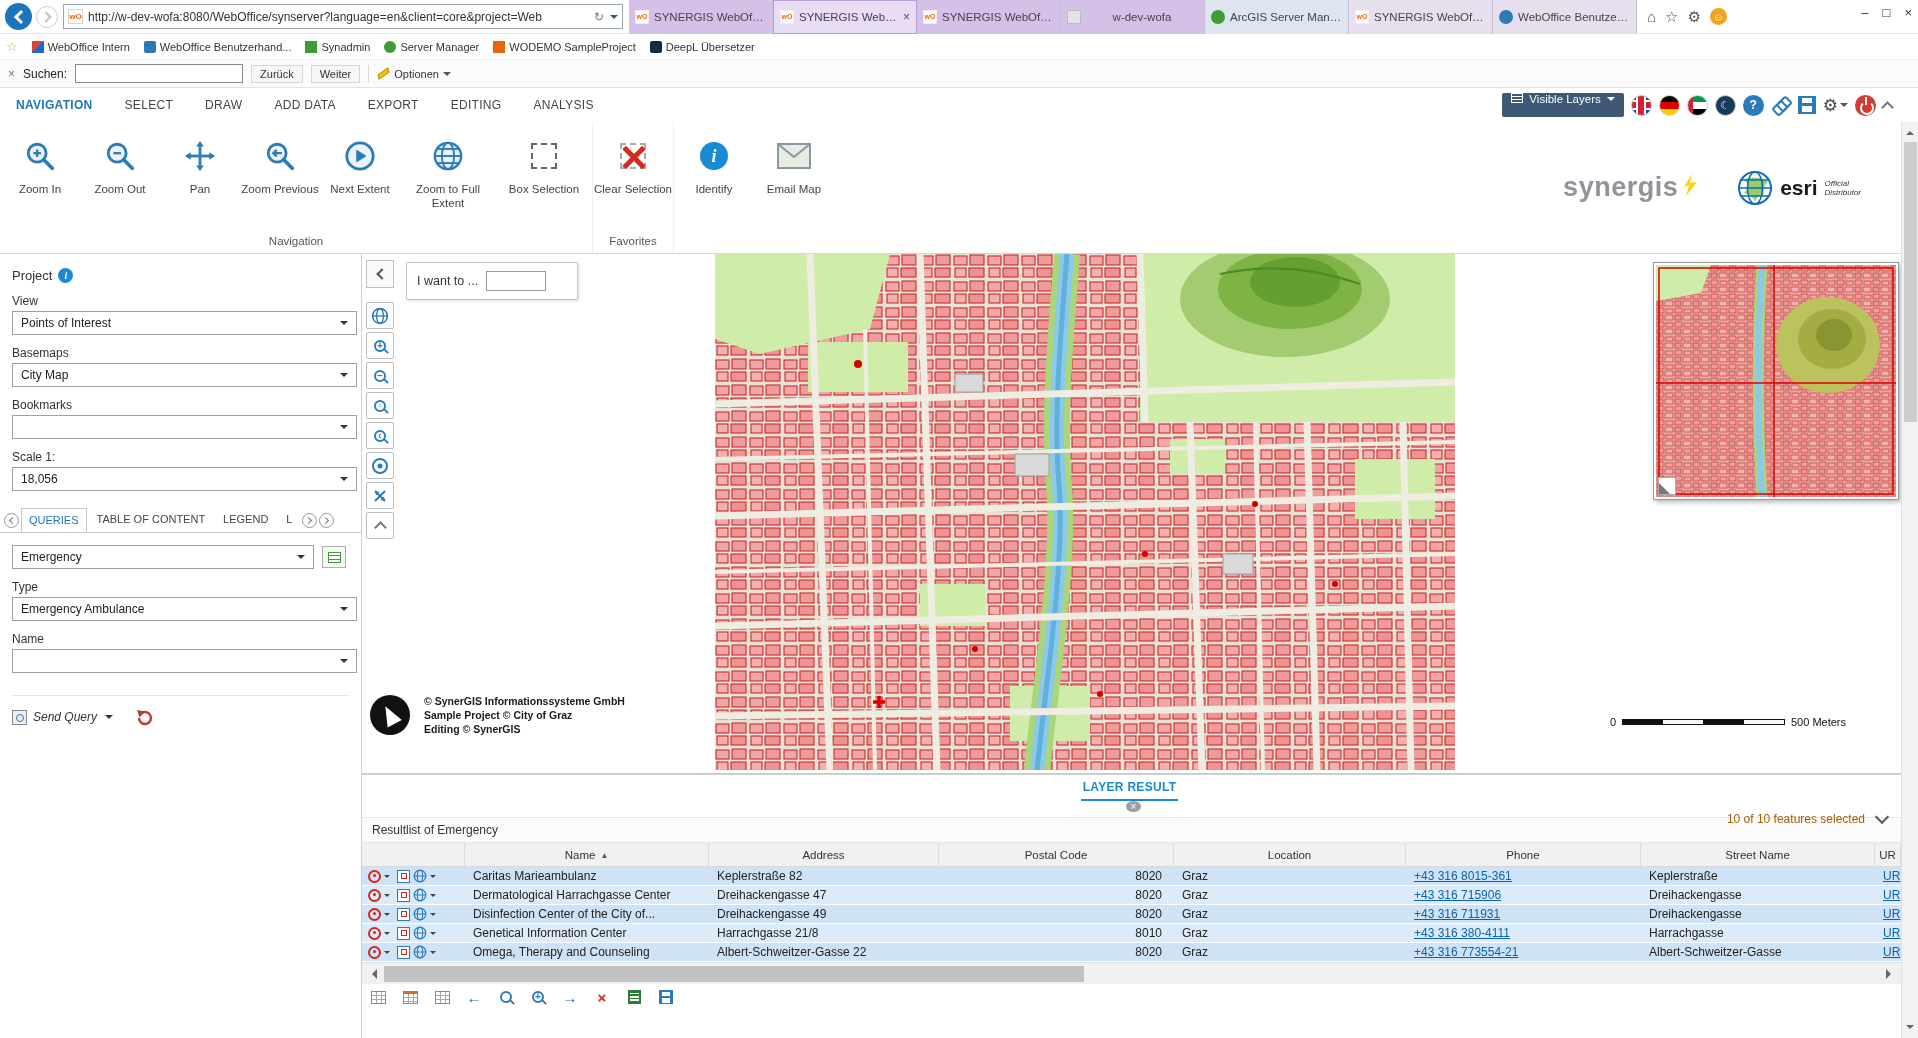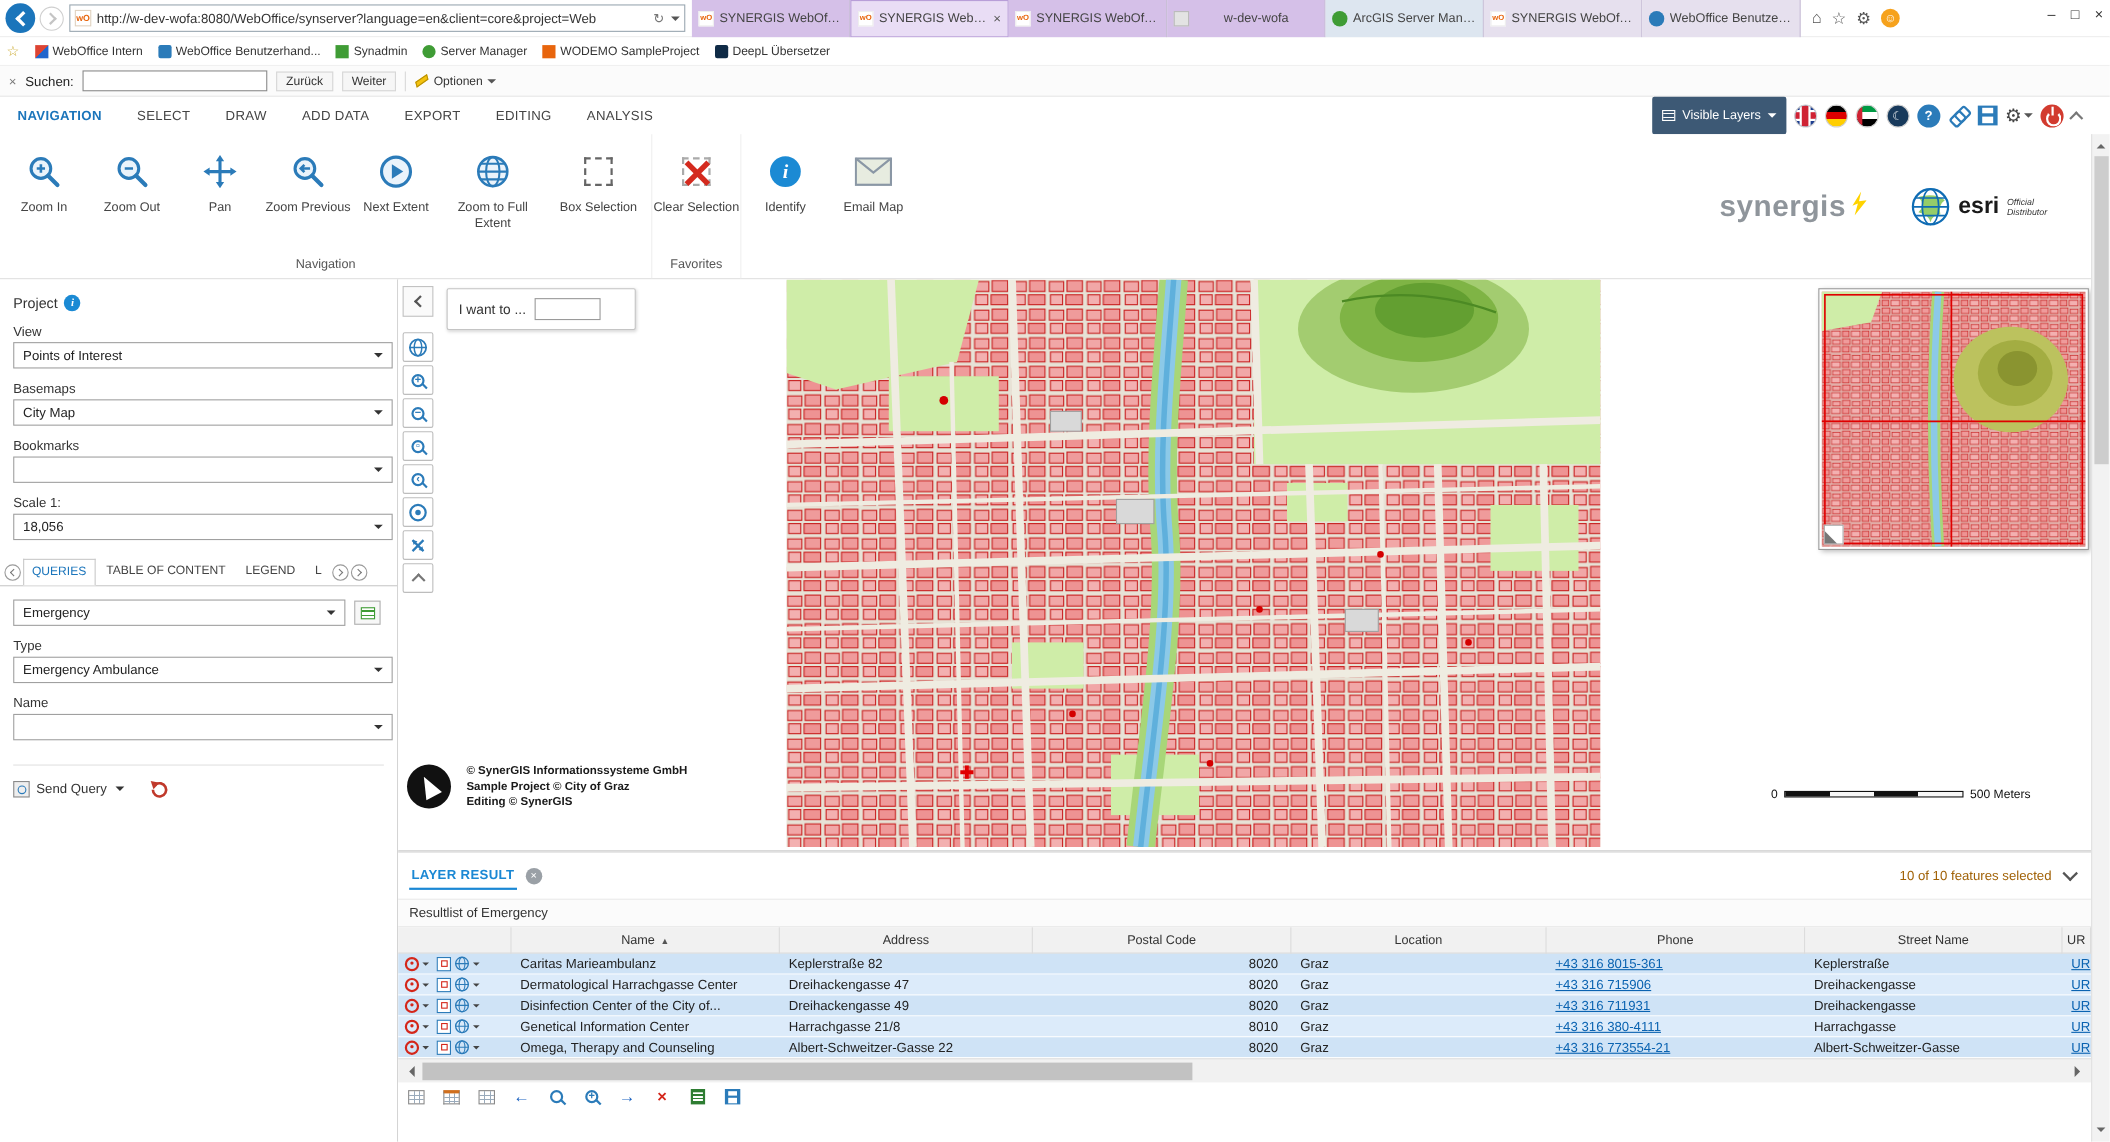--- a/index.html
+++ b/index.html
@@ -54,21 +54,21 @@
   .fbsep { width:1px; height:18px; background:#d9d9d9; }
   .penicon { width:13px; height:5px; background:#f4c20d; transform:rotate(-35deg) skewX(-20deg); border:1px solid #b78f05; }
   .fbopt { display:flex; align-items:center; gap:4px; font-size:11px; color:#333; }
 
   
   .ribbontabs { position:absolute; top:88px; left:0; right:0; height:34px; background:#fff; display:flex; align-items:center; }
   .rtabset { display:flex; gap:0; align-items:center; }
   .rtab { padding:9px 16px; font-size:12px; color:#444; letter-spacing:.3px; }
   .rtab.active { color:#1b75bb; font-weight:bold; }
   .rright { margin-left:auto; display:flex; align-items:center; gap:7px; padding-right:26px; }
-  .vlbtn { height:34px; background:#3d5975; color:#fff; display:flex; align-items:center; gap:6px; padding:0 9px; border-radius:2px; font-size:11.5px; }
+  .vlbtn { height:24px; background:#3d5975; color:#fff; display:flex; gap:6px; padding:0 9px; border-radius:2px; font-size:11.5px; }
   .vlico { width:12px; height:10px; border:1px solid #fff; background:linear-gradient(#3d5975 0 2px,#fff 2px 3px,#3d5975 3px 5px,#fff 5px 6px,#3d5975 6px); }
   .wcaret { width:0;height:0;border:4px solid transparent;border-top-color:#fff;margin-top:4px; }
   .flag { width:21px; height:21px; border-radius:50%; overflow:hidden; position:relative; border:1px solid #d0d0d0; flex:none; }
   .uk { background:#1e3f8f; }
   .uk::before { content:""; position:absolute; left:0; right:0; top:calc(50% - 3px); height:6px; background:#cf2233; box-shadow:0 -2px 0 #fff,0 2px 0 #fff; }
   .uk::after { content:""; position:absolute; top:0; bottom:0; left:calc(50% - 3px); width:6px; background:#cf2233; box-shadow:-2px 0 0 #fff,2px 0 0 #fff; }
   .de { background:linear-gradient(#000 33%,#d00 33% 66%,#ffce00 66%); }
   .ae { background:linear-gradient(#009a44 33%,#fff 33% 66%,#000 66%); }
   .ae::before { content:""; position:absolute; left:0; top:0; bottom:0; width:30%; background:#cf2233; }
   .navy { background:#183a5c; color:#fff; display:flex; align-items:center; justify-content:center; font-size:11px; }
@@ -117,21 +117,21 @@
   .ptabs { margin:16px -12px 0; padding:0 4px; display:flex; align-items:flex-end; gap:2px; border-bottom:1px solid #c9c9c9; height:26px; overflow:hidden; }
   .circbtn { width:15px; height:15px; border-radius:50%; border:1px solid #9a9a9a; display:flex; align-items:center; justify-content:center; margin-bottom:4px; flex:none; }
   .cchl { width:5px; height:5px; border-left:1.5px solid #777; border-bottom:1.5px solid #777; transform:rotate(45deg); margin-left:2px; }
   .cchr { width:5px; height:5px; border-right:1.5px solid #777; border-top:1.5px solid #777; transform:rotate(45deg); margin-right:2px; }
   .ptab { padding:5px 7px 6px; font-size:11px; color:#444; white-space:nowrap; border:1px solid transparent; }
   .ptab.active { color:#1b75bb; border:1px solid #c9c9c9; border-bottom:1px solid #fff; background:#fff; margin-bottom:-1px; }
   .qrow { margin-top:12px; display:flex; gap:8px; align-items:center; }
   .qico { width:24px; height:22px; border:1px solid #b0b0b0; background:#f7f7f7; display:flex; align-items:center; justify-content:center; }
   .qgrid { width:13px; height:11px; border:1px solid #3f9c35; background:linear-gradient(#fff 0 2px,#3f9c35 2px 3px,#fff 3px 6px,#3f9c35 6px 7px,#fff 7px); }
   .sendrow { margin-top:22px; border-top:1px solid #e2e2e2; padding-top:12px; display:flex; align-items:center; gap:8px; }
-  .sendbtn { display:flex; align-items:center; gap:6px; font-size:12px; color:#333; }
+  .sendbtn { display:flex; align-items:center; gap:6px; font-size:12px; color:#333;font-style:italic; }
   .sqico { width:15px; height:15px; border:1px solid #8a8a8a; background:#eee; position:relative; }
   .sqico::after { content:""; position:absolute; right:2px; bottom:2px; width:6px; height:6px; border:1.5px solid #2b7bb9; border-radius:50%; }
   .dcaret { width:0;height:0;border:4px solid transparent;border-top-color:#333;margin-top:4px; }
 
   
   .maparea { position:absolute; top:254px; left:362px; right:17px; height:520px; background:#fff; border-bottom:1px solid #c9c9c9; overflow:hidden; }
   .mapcollapse { position:absolute; left:4px; top:6px; width:28px; height:28px; border:1px solid #c2c2c2; background:#fafafa; display:flex; align-items:center; justify-content:center; }
   .mchl { width:8px; height:8px; border-left:2px solid #555; border-bottom:2px solid #555; transform:rotate(45deg); margin-left:3px; }
   .mapstack { position:absolute; left:4px; top:48px; width:28px; display:flex; flex-direction:column; gap:3px; }
   .stackbtn { width:28px; height:27px; border:1px solid #bdbdbd; border-radius:2px; background:#fff; display:flex; align-items:center; justify-content:center; }
@@ -143,21 +143,21 @@
   .ovtri { width:0; height:0; border-bottom:11px solid #777; border-right:11px solid transparent; }
   .copyr { position:absolute; left:8px; top:440px; display:flex; gap:14px; align-items:center; }
   .northlogo { width:40px; height:40px; border-radius:50%; background:#111; display:flex; align-items:center; justify-content:center; flex:none; }
   .northtri { width:0; height:0; border-left:8px solid transparent; border-right:8px solid transparent; border-bottom:20px solid #fff; transform:rotate(-28deg); }
   .copytxt { font-size:10.5px; font-weight:bold; color:#1a1a1a; line-height:14px; }
   .scalebar { position:absolute; left:1248px; top:462px; width:236px; display:flex; align-items:center; gap:6px; font-size:11px; color:#111; }
   .sbbar { flex:1; height:6px; border:1px solid #111; background:linear-gradient(90deg,#111 0 25%,#f7f7f7 25% 50%,#111 50% 75%,#f7f7f7 75%); }
 
   
   .results { position:absolute; top:774px; left:362px; right:17px; bottom:0; background:#fff; border-top:1px solid #cfcfcf; }
-  .rhead { height:43px; display:flex; align-items:center; padding:0 14px 0 10px; border-bottom:1px solid #e6e6e6; }
+  .rhead { height:43px; display:flex; align-items:center; padding:0 14px 0 10px; border-bottom:1px solid #e6e6e6;flex-direction:column; }
   .rtabtitle { color:#1b88d4; font-weight:bold; font-size:12px; letter-spacing:.3px; border-bottom:2px solid #1b88d4; padding:5px 2px; }
   .rclose { width:15px; height:15px; border-radius:50%; background:#9aa0a6; color:#fff; font-size:10px; display:flex; align-items:center; justify-content:center; margin-left:8px; }
   .rstatus { margin-left:auto; display:flex; align-items:center; gap:12px; color:#a16207; font-size:12px; }
   .chevdown { width:10px; height:10px; border-right:2px solid #555; border-bottom:2px solid #555; transform:rotate(45deg); margin-top:-4px; }
   .rsub { height:25px; display:flex; align-items:center; padding-left:10px; background:#fbfbfb; border-bottom:1px solid #e6e6e6; color:#333; }
   .rgrid { display:grid; grid-template-columns:103px 244px 230px 235px 232px 235px 234px 1fr; align-items:center; }
   .theadrow { height:24px; background:#f1f1f1; border-bottom:1px solid #d8d8d8; color:#333; font-size:11.5px; }
   .hcell { display:flex; align-items:center; justify-content:center; gap:5px; height:24px; border-right:1px solid #dcdcdc; overflow:hidden; }
   .sortasc { font-size:8px; color:#555; }
   .rrow { height:19px; border-bottom:1px solid #fff; font-size:12px; color:#222; }

